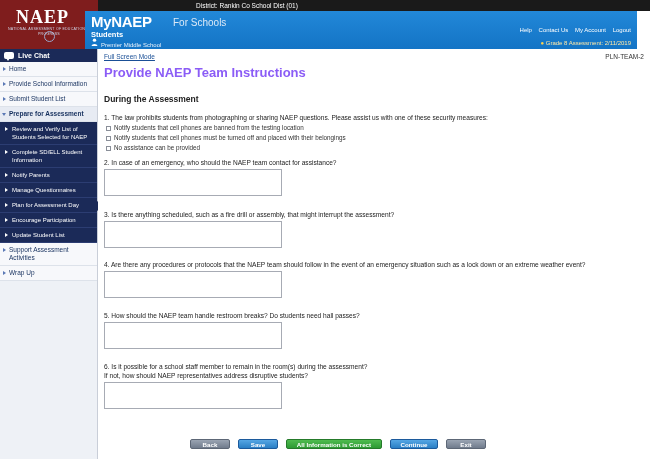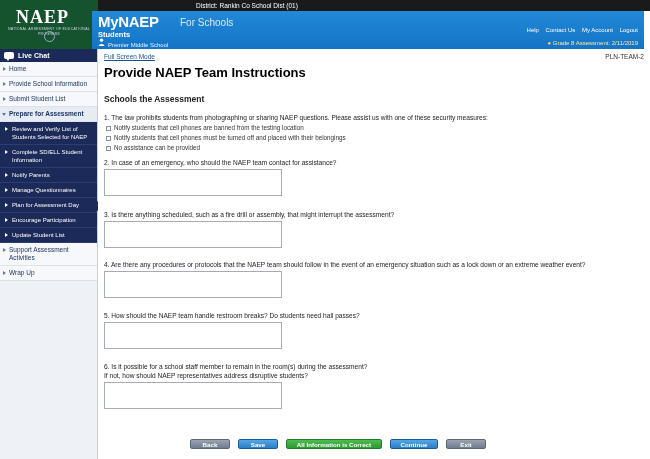--- a/index.html
+++ b/index.html
@@ -17,40 +17,40 @@
   .topbar {
     position:absolute; left:0; top:0; width:650px; height:11px;
     background:#1a1a1a; color:#ffffff;
     font-size:6.5px; line-height:11px;
   }
   .topbar .district { position:absolute; left:196px; top:0; }
 
   
   .logo-panel {
     position:absolute; left:0; top:0; width:98px; height:49px;
-    background:#14532d;
+    background:#7f1d1d;
   }
   .logo-naep {
     position:absolute; left:16px; top:7px;
     color:#ffffff; font-size:18px; font-weight:bold; letter-spacing:1px;
     font-family:"Liberation Serif", serif;
   }
   .logo-sub {
     position:absolute; left:6px; top:27px; width:86px;
     color:#cfd6e8; font-size:3.6px; line-height:5px; text-align:center;
     letter-spacing:.2px;
   }
   .logo-seal {
     position:absolute; left:44px; top:31px; width:11px; height:11px;
     border:1px solid #9aa8cc; border-radius:50%;
   }
 
   
   .header {
-    position:absolute; left:92px; top:11px; width:552px; height:49px;
+    position:absolute; left:85px; top:11px; width:552px; height:49px;
     background:#1f7fd0;
     background:linear-gradient(#2288d8, #0f6ec0);
     color:#ffffff;
   }
   .brand {
     position:absolute; left:6px; top:2px;
     font-size:15px; font-weight:bold; letter-spacing:-.3px;
   }
   .brand-for {
     position:absolute; left:88px; top:6px;
@@ -141,21 +141,21 @@
   .fullscreen {
     position:absolute; left:6px; top:4px;
     font-size:6.5px; color:#1a4f96; text-decoration:underline;
   }
   .team-id {
     position:absolute; right:6px; top:4px;
     font-size:6.5px; color:#333333;
   }
   .page-title {
     position:absolute; left:6px; top:16px;
-    font-size:13px; font-weight:bold; color:#000000;
+    font-size:13px; font-weight:bold; color:#8b5cf6;
   }
   .section-title {
     position:absolute; left:6px; top:45px;
     font-size:8.5px; font-weight:bold; color:#222222;
   }
   .q {
     position:absolute; left:6px;
     font-size:6.6px; color:#222222; line-height:9px;
     width:540px;
   }
@@ -284,21 +284,21 @@
     </div>
     <div class="nav-item">
       <span>Wrap Up</span>
     </div>
   </div>
 
   <div class="main">
     <a class="fullscreen" href="#">Full Screen Mode</a>
     <div class="team-id">PLN-TEAM-2</div>
     <div class="page-title">Provide NAEP Team Instructions</div>
-    <div class="section-title">Schools the Assessment</div>
+    <div class="section-title">During the Assessment</div>
 
     <div class="q" style="top:64px;">
       <span>1.</span>
       <span>The law prohibits students from photographing or sharing NAEP questions. Please assist us with one of these security measures:</span>
     </div>
     <div class="cb-row" style="top:75px;">
       <span class="cb"></span><span>Notify students that cell phones are banned from the testing location</span>
     </div>
     <div class="cb-row" style="top:85px;">
       <span class="cb"></span><span>Notify students that cell phones must be turned off and placed with their belongings</span>

